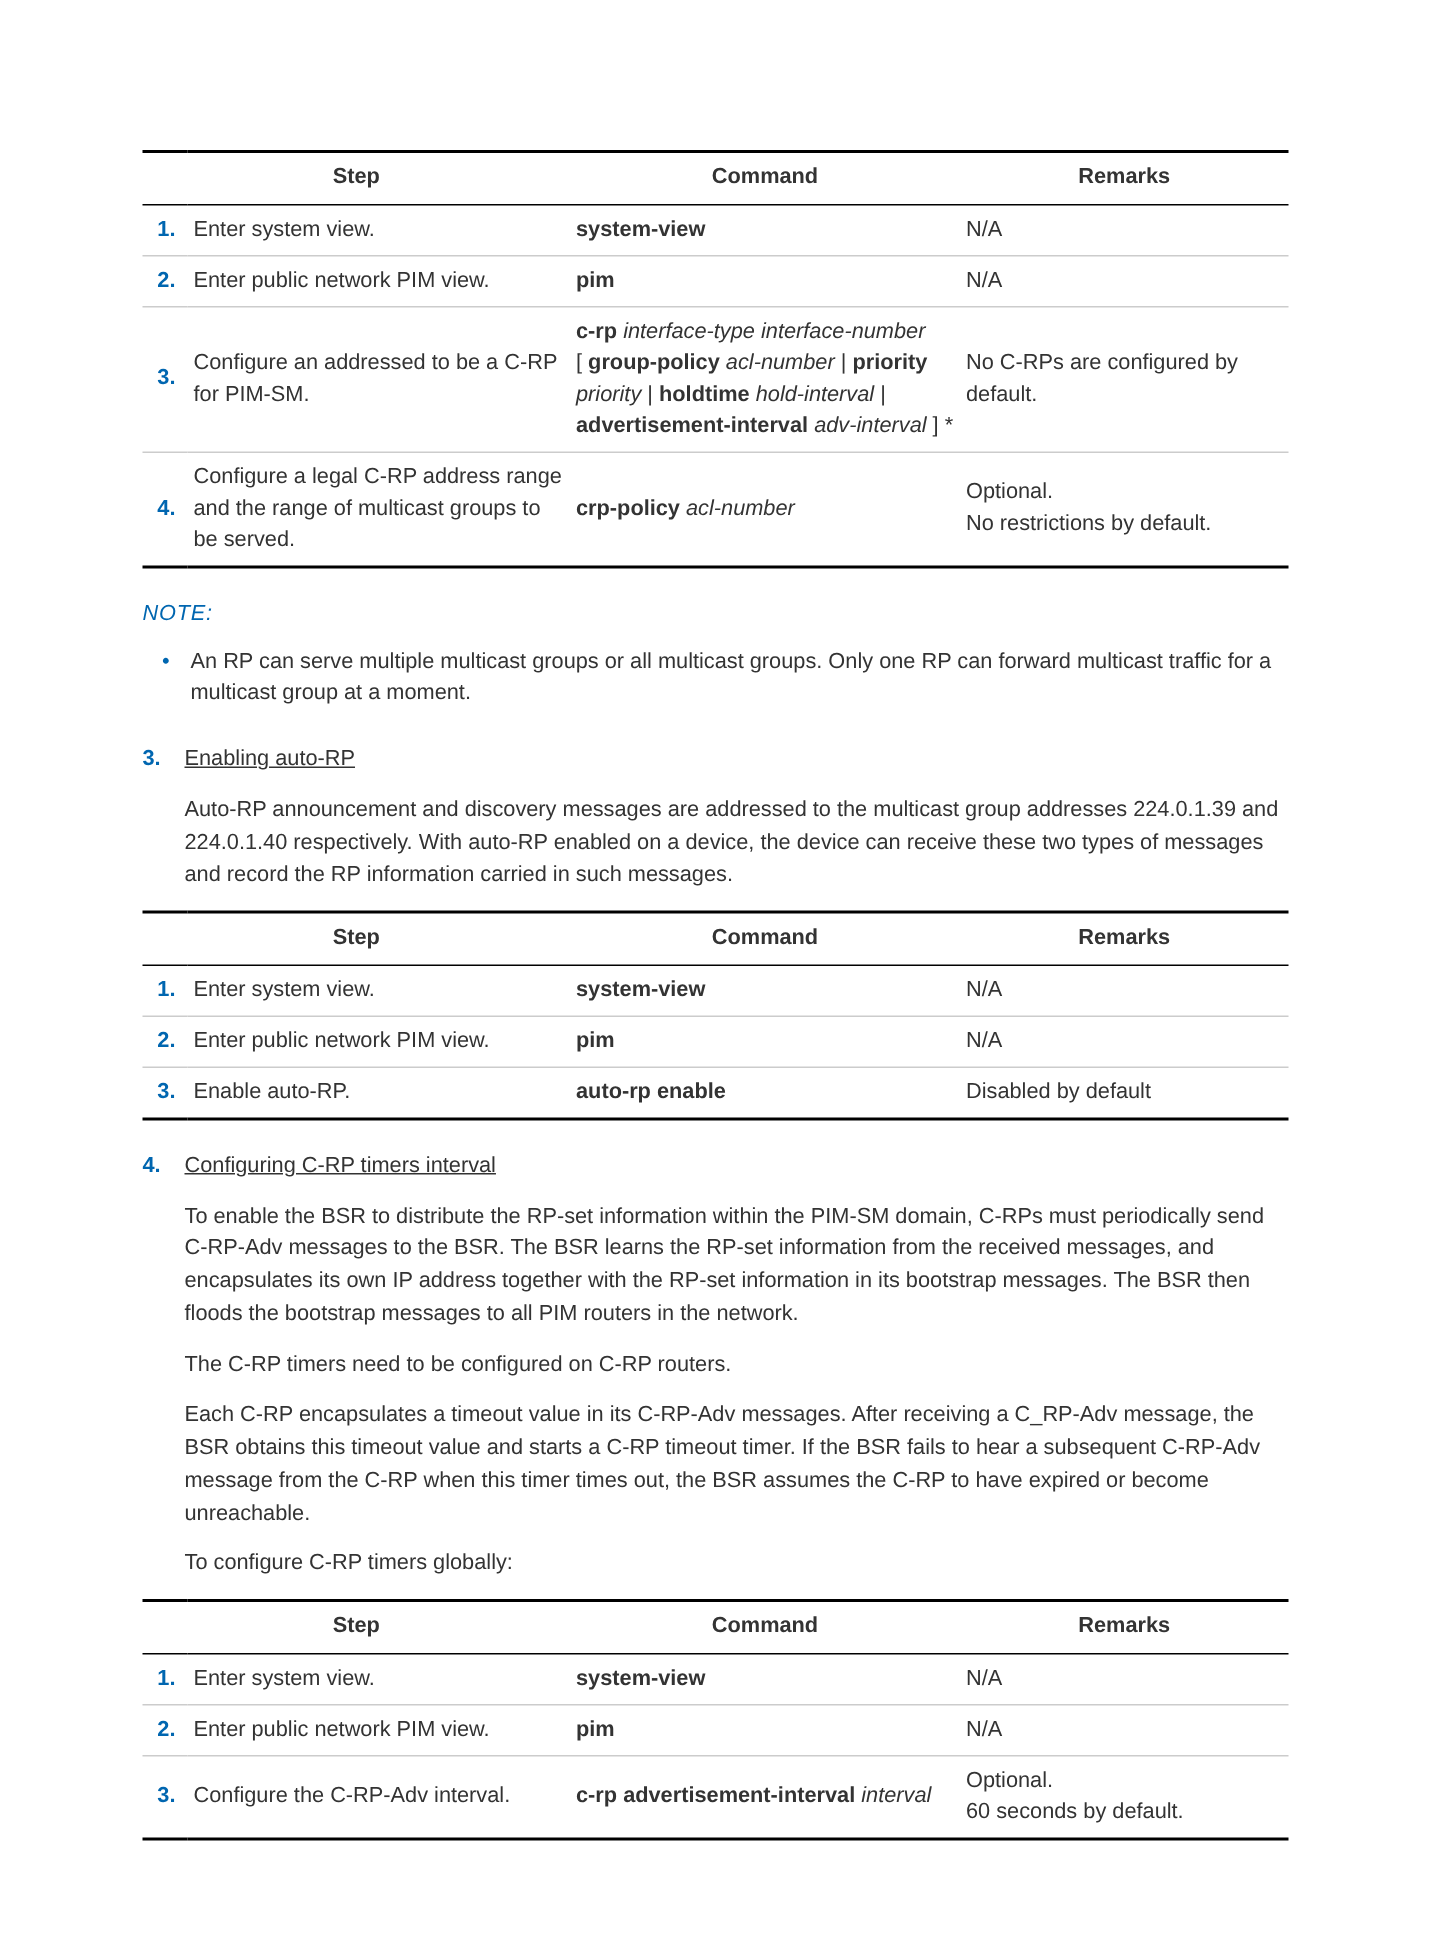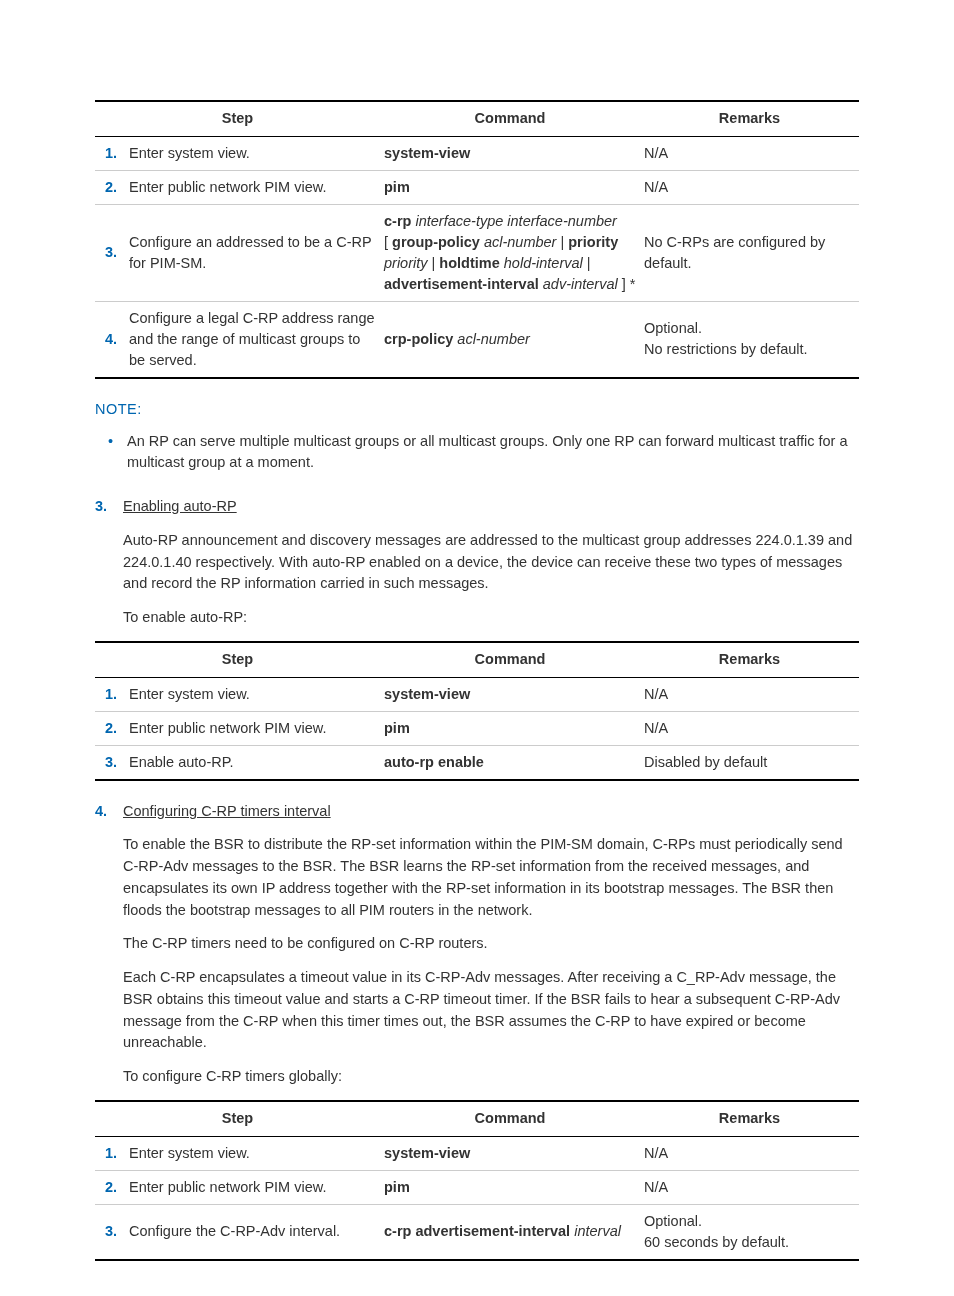--- a/index.html
+++ b/index.html
@@ -49,20 +49,21 @@
     }
     .col-step { width: 255px; }
     .col-cmd { width: 260px; }
     .bold { font-weight: bold; }
     .ital { font-style: italic; }
     .note-heading {
       color: #0066b0;
       font-size: 14.5px;
       margin-bottom: 10px;
       letter-spacing: 0.5px;
+      font-style: italic;
     }
     ul.notes {
       list-style: none;
       padding-left: 18px;
       margin-bottom: 22px;
     }
     ul.notes li {
       position: relative;
       padding-left: 14px;
       margin-bottom: 10px;
@@ -142,21 +143,20 @@
 <div class="note-heading">NOTE:</div>
 <ul class="notes">
   <li>An RP can serve multiple multicast groups or all multicast groups. Only one RP can forward multicast traffic for a multicast group at a moment.</li>
 </ul>
 
 <div class="section-line">
   <span class="section-num">3.</span><span>Enabling auto-RP</span>
 </div>
 <div class="section-body">
   <div class="para">Auto-RP announcement and discovery messages are addressed to the multicast group addresses 224.0.1.39 and 224.0.1.40 respectively. With auto-RP enabled on a device, the device can receive these two types of messages and record the RP information carried in such messages.</div>
-  <div class="para">To enable auto-RP:</div>
 </div>
 
 <table>
   <tbody>
       <tr class="tophr">
     <th colspan="2">Step</th>
     <th>Command</th>
     <th>Remarks</th>
   </tr>
   <tr>

